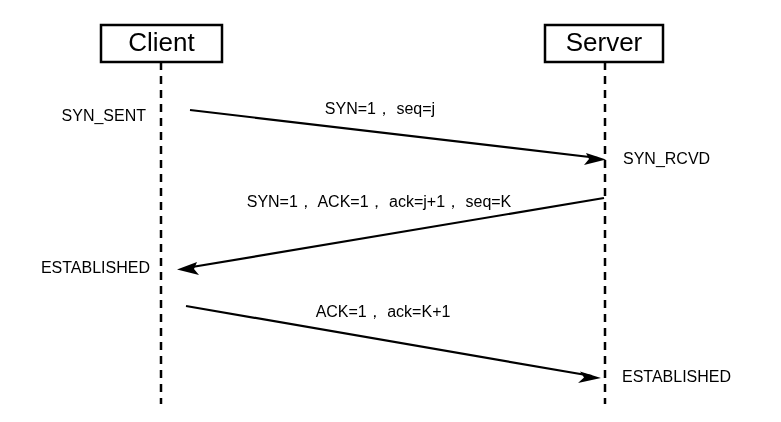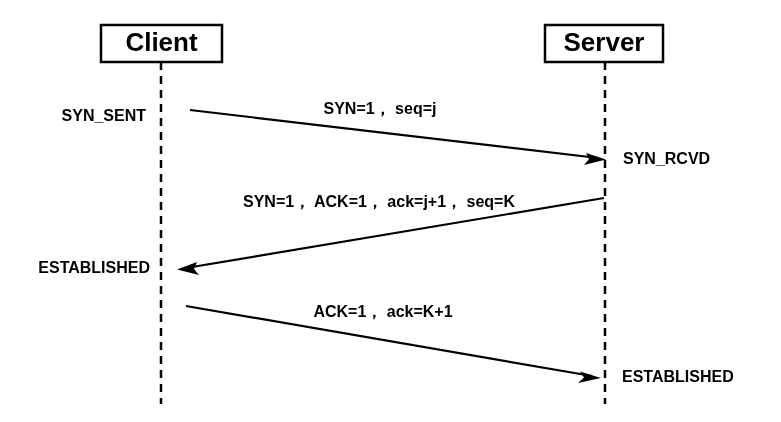--- a/index.html
+++ b/index.html
@@ -9,21 +9,20 @@
   }
   body {
     font-family: "Liberation Sans", sans-serif;
   }
   #diagram-root {
     position: relative;
     width: 781px;
     height: 422px;
     background: #ffffff;
     overflow: hidden;
-    font-weight: bold;
   }
   svg#tcp-svg {
     display: block;
     width: 781px;
     height: 422px;
   }
   .node-box {
     fill: #ffffff;
     stroke: #000000;
     stroke-width: 2.5;

